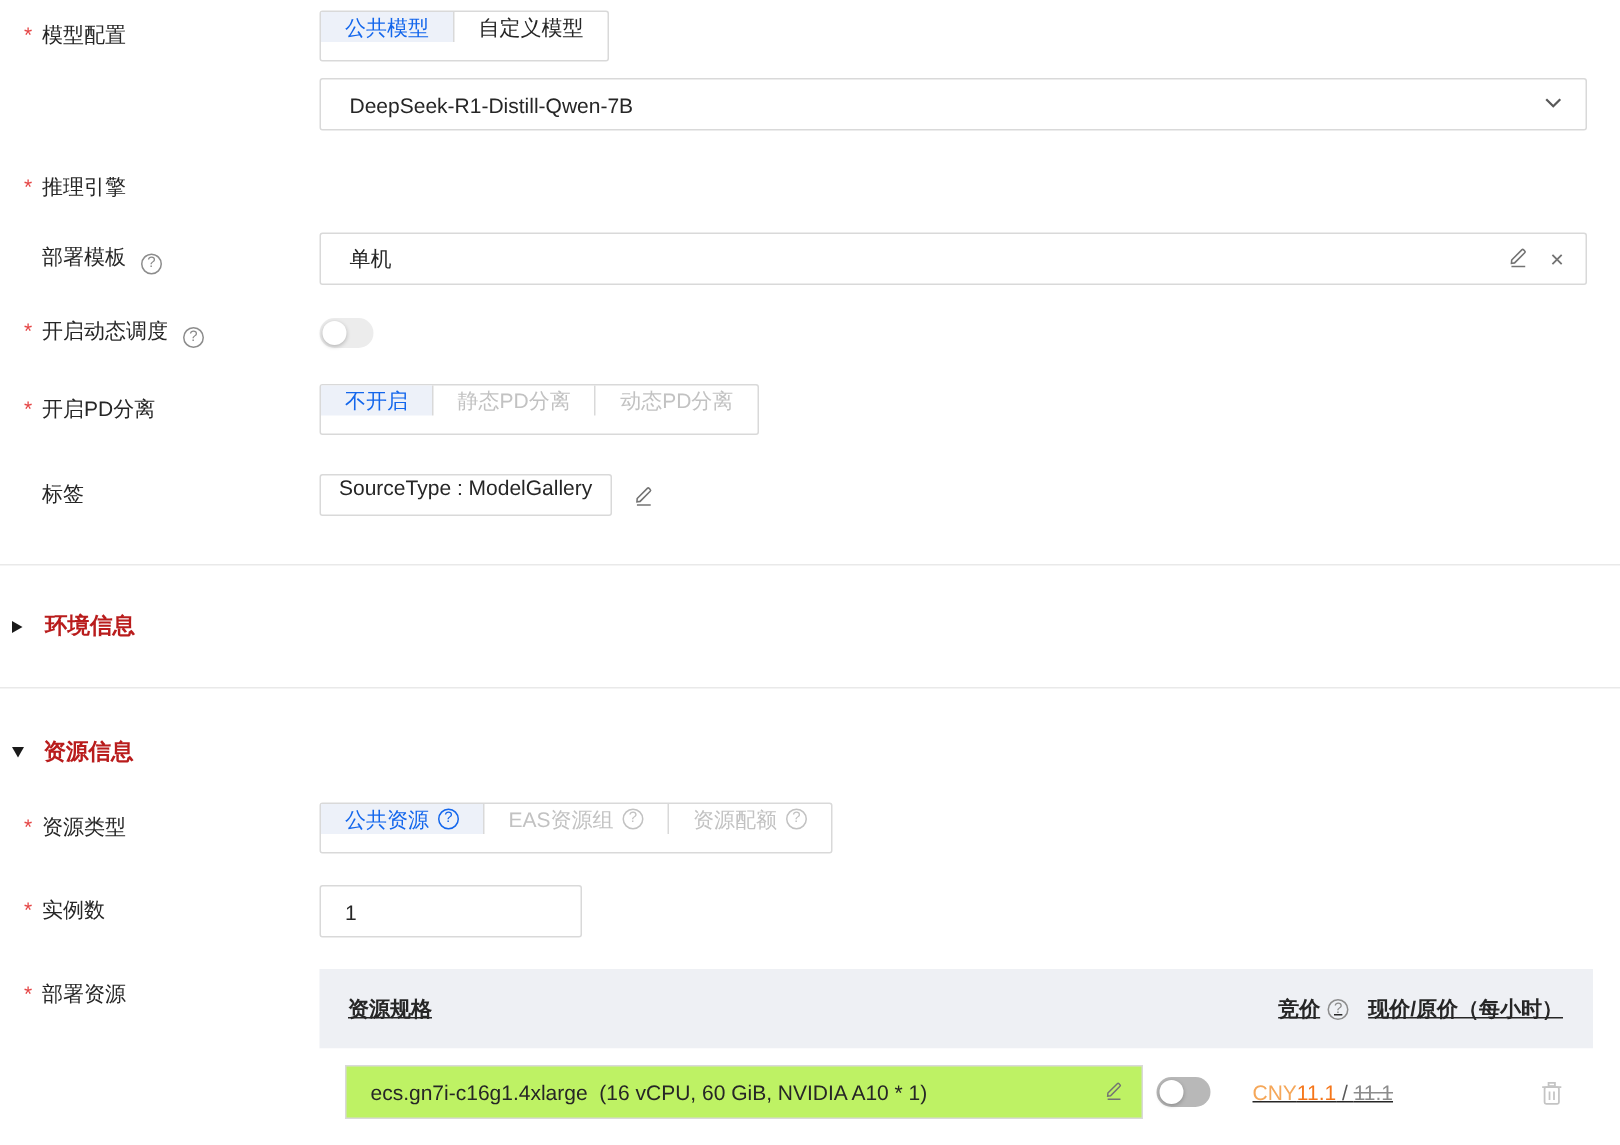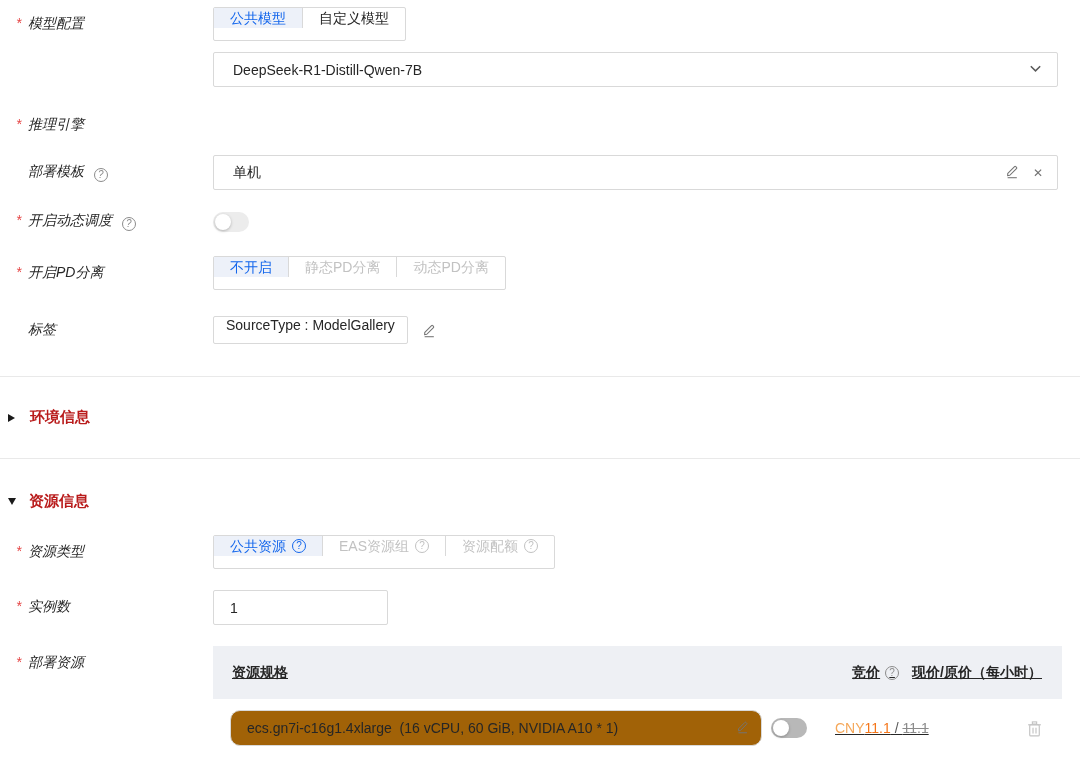--- a/index.html
+++ b/index.html
@@ -9,21 +9,21 @@
     background:#fff; color:#262626;
     font-family:"Liberation Sans", sans-serif;
     font-size:14px;
   }
   .page { padding-top:7px; }
 
   .row { display:flex; align-items:flex-start; }
   .row-label {
     flex:0 0 213px; width:213px;
     padding:8px 10px 0 16px;
-    white-space:nowrap; color:#262626;font-style:italic;
+    white-space:nowrap; color:#262626;
   }
   .req { display:inline-block; width:12px; color:#e54545; }
   .spacer-req { display:inline-block; width:12px; }
   .lbl-help { margin-left:6px; vertical-align:-2px; }
 
   
   .seg { display:inline-flex; height:34px; border:1px solid #d9d9d9; border-radius:2px; background:#fff; }
   .seg .opt {
     padding:0 16px; height:20px; line-height:32px;
     border-left:1px solid #d9d9d9; cursor:pointer; color:#262626;
@@ -80,22 +80,22 @@
   .section-title { font-weight:bold; font-size:15px; color:#b91c1c; }
 
   
   .res-table { width:849px; }
   .res-thead { background:#eef0f4; height:53px; display:flex; align-items:center;
     padding:0 20px 0 19px; font-weight:bold; color:#262626;text-decoration:underline; }
   .hdr-spec { flex:1; }
   .hdr-spot { width:60px; display:flex; align-items:center; gap:5px; }
   .hdr-price { margin-left:0; }
   .res-row { display:flex; align-items:center; padding:11px 20px 11px 17px; background:#fff; }
-  .spec-input { width:532px; height:36px; border:1px solid #d9d9d9; border-radius:10px;
-    display:flex; align-items:center; justify-content:space-between; padding:0 12px 0 16px; background:#a16207; }
+  .spec-input { width:532px; height:36px; border:1px solid #d9d9d9; border-radius:0;
+    display:flex; align-items:center; justify-content:space-between; padding:0 12px 0 16px; background:#bef264; }
   .spec-text { white-space:pre; }
   .price { margin-left:28px; white-space:nowrap;text-decoration:underline; }
   .price .cur { color:#f5a759; }
   .price .now { color:#f5761a; }
   .price .sep { color:#595959; }
   .price .orig { color:#8c8c8c; text-decoration:line-through; }
   .row-trash { margin-left:auto; display:flex; align-items:center; cursor:pointer; } .mb21 { margin-bottom:21px; }
   .mb24 { margin-bottom:24px; } .mb26 { margin-bottom:26px; } .mb32 { margin-bottom:32px; }
   .pt1 { padding-top:1px; } .pt5 { padding-top:5px; }
 </style>

